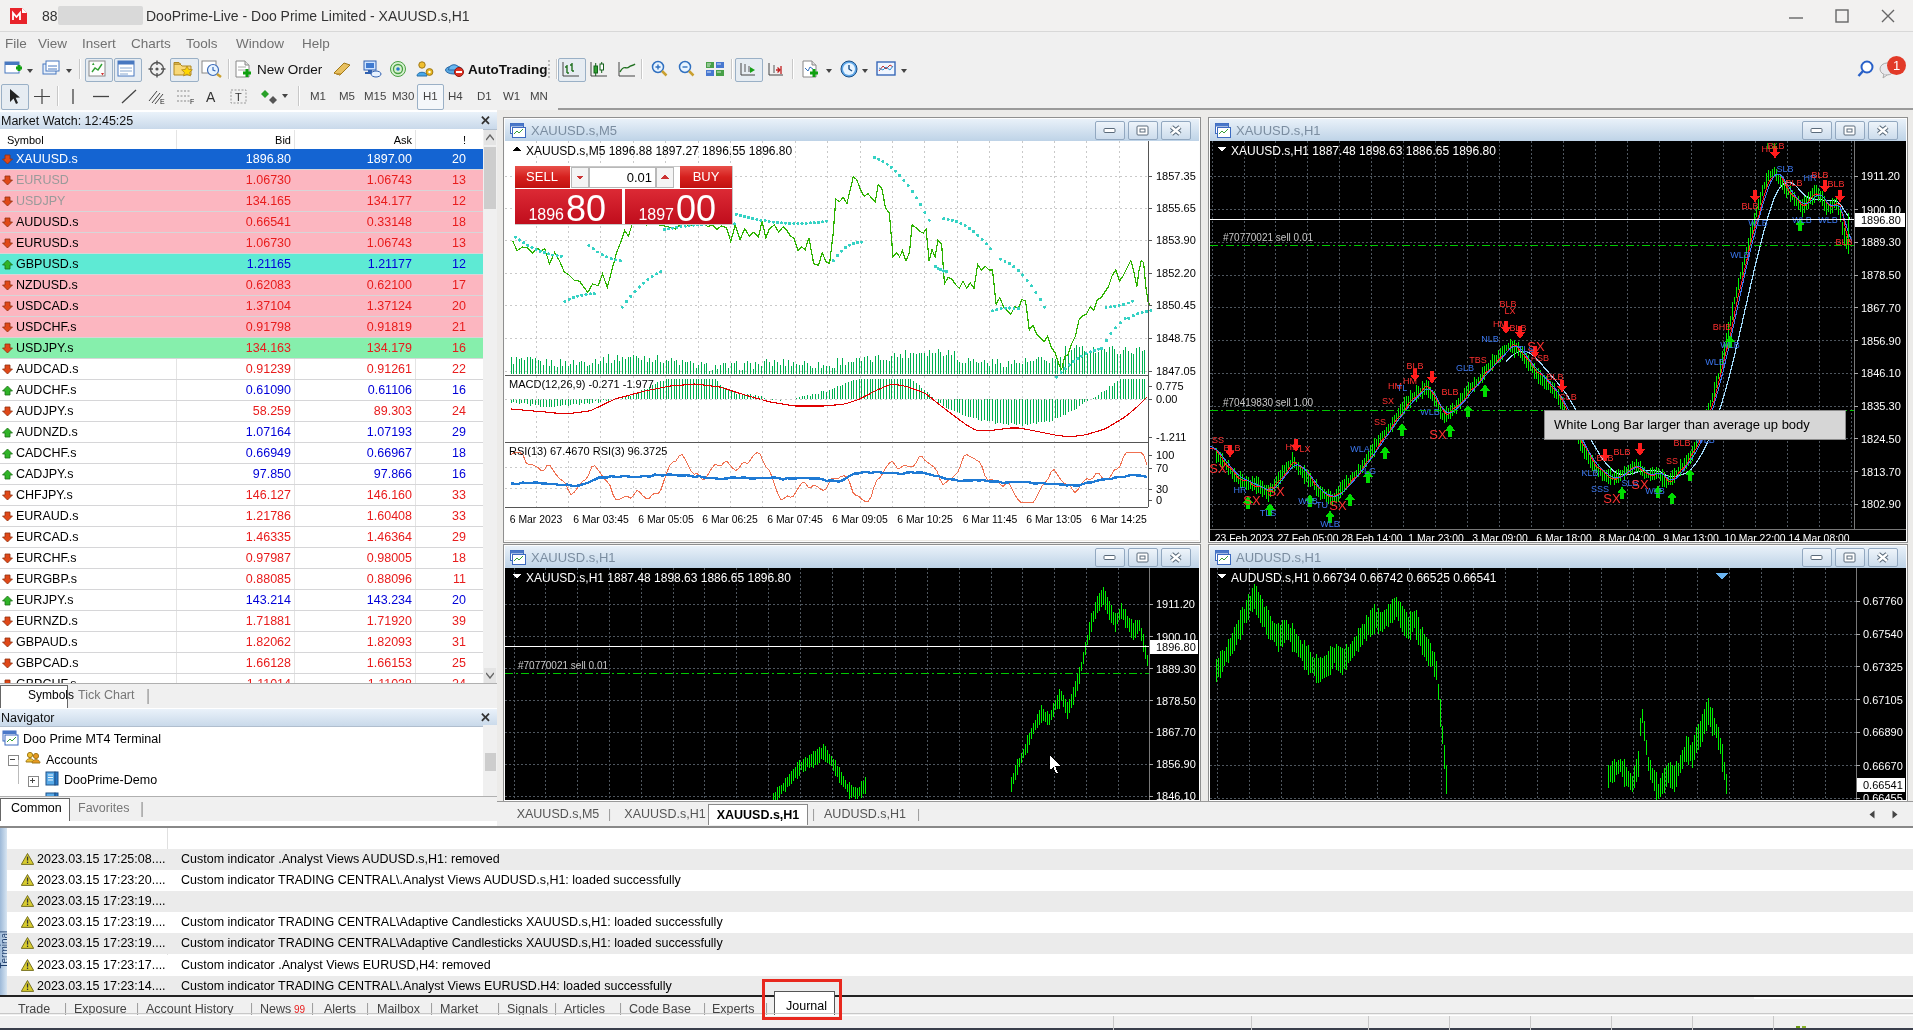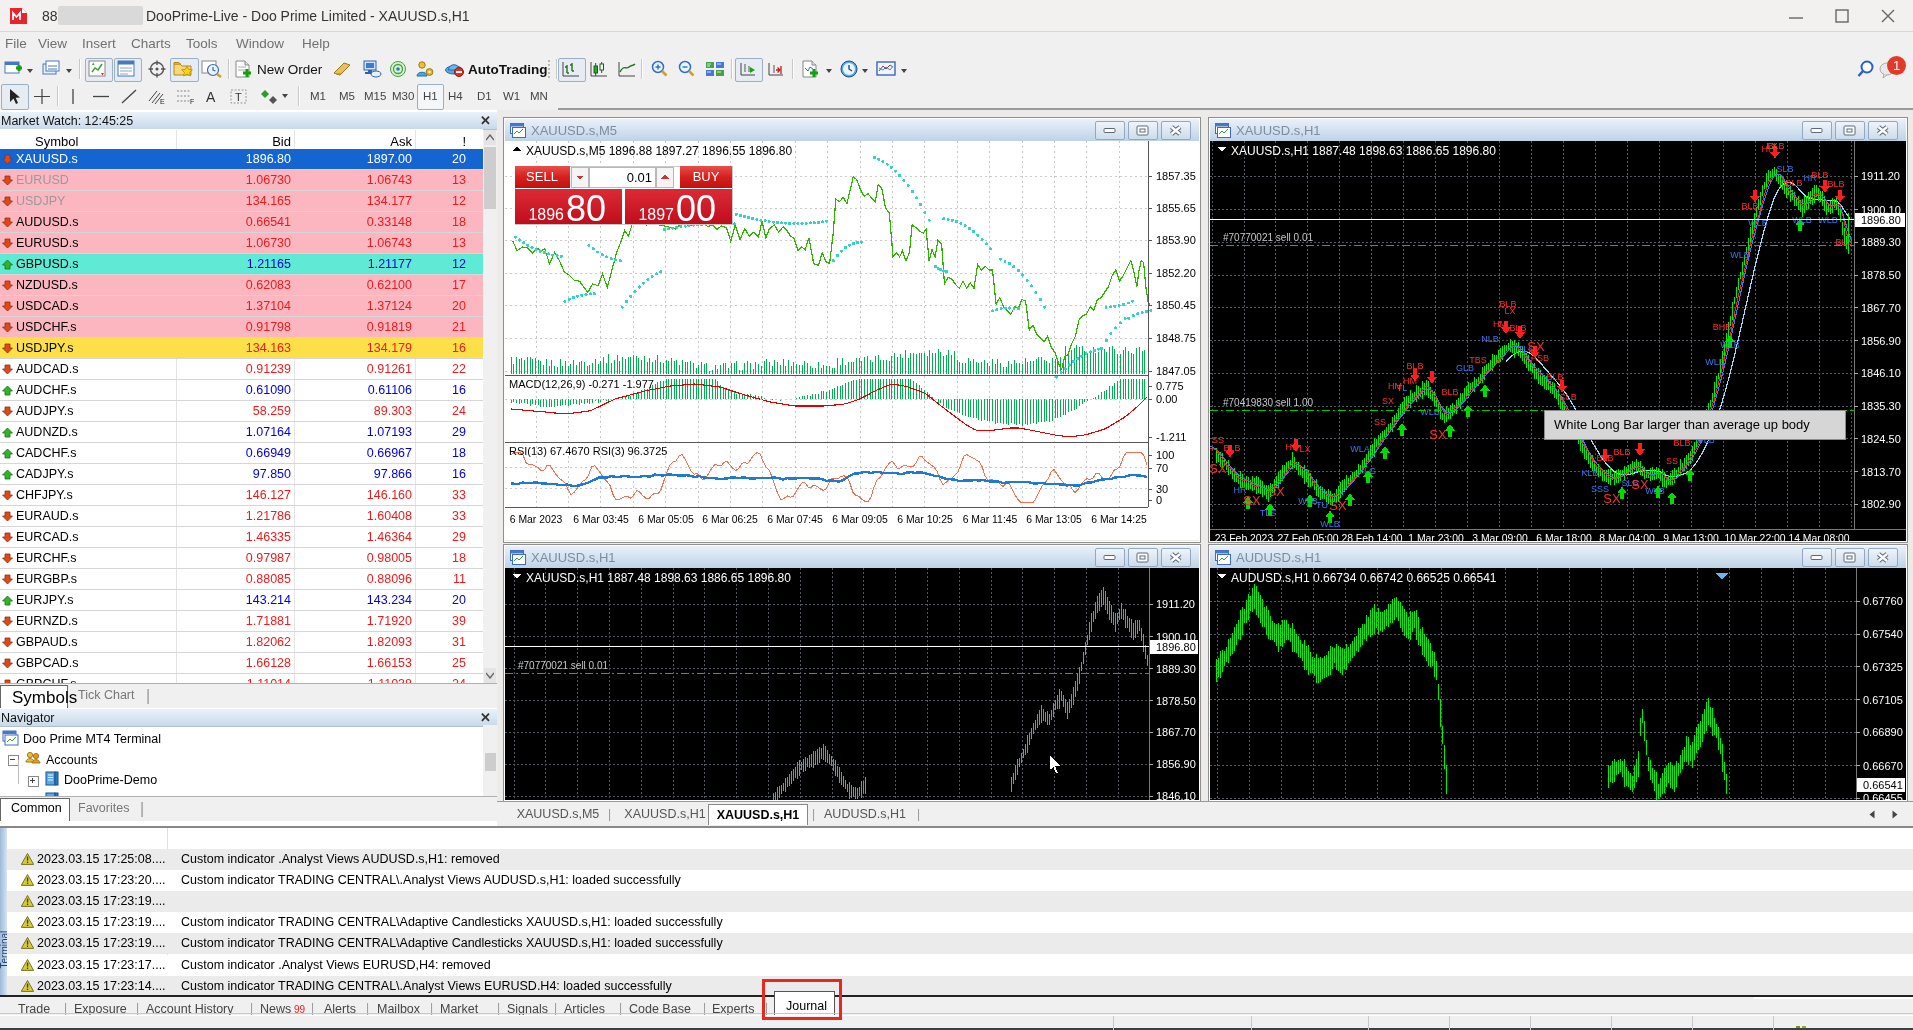--- a/index.html
+++ b/index.html
@@ -5,21 +5,21 @@
   font-family:"Liberation Sans", sans-serif; background:#f0f0f0; }
 .abs { position:absolute; }
 .tsep { position:absolute; top:3px; width:1px; height:20px; background:#c8c8c8; border-right:1px solid #fff; }
 .dd { position:absolute; top:13px; width:0; height:0; border-left:3.5px solid transparent; border-right:3.5px solid transparent; border-top:4px solid #444; }
 .tbtext { position:absolute; top:6px; font-size:13.5px; color:#111; }
 .mwrow { position:absolute; left:0; width:483px; height:21px; }
 .mws { position:absolute; left:16px; top:3px; font-size:12.5px; }
 .mwb { position:absolute; right:192px; top:3px; font-size:12.5px; }
 .mwa { position:absolute; right:71px; top:3px; font-size:12.5px; }
 .mwx { position:absolute; right:17px; top:3px; font-size:12.5px; }
-.mwhead { position:absolute; font-size:13px; color:#000;margin-left:28px; }
+.mwhead { position:absolute; font-size:11px; color:#000; }
 .jrow { position:absolute; left:7px; width:1906px; height:21px; }
 .jt { position:absolute; left:30px; top:3px; font-size:12.5px; color:#000; }
 .jm { position:absolute; left:174px; top:3px; font-size:12.5px; color:#000; }
 .btab { position:absolute; top:5px; font-size:12.5px; color:#444; }
 .bsep { position:absolute; top:4px; font-size:12px; color:#999; }
 .cap { position:absolute; left:0; width:497px; height:17px; background:linear-gradient(#eaf2fa,#c9d9ea); border-top:1px solid #fff; border-bottom:1px solid #b0bece; }
 .captext { position:absolute; left:1px; top:2px; font-size:12.5px; color:#111; }
 .capx { position:absolute; right:6px; top:1px; font-size:13px; color:#333; font-weight:bold; }
 </style></head>
 <body>
@@ -334,21 +334,21 @@
     </div>
 <div class="mwrow" style="top:316.5px;background:#fcb6c0">
       <svg width="11" height="11" style="position:absolute;left:2px;top:5px" viewBox="0 0 11 11">
         <path d="M3 1 h5 v4 h2.5 L5.5 10 L0.5 5 H3 Z" fill="#e04818" stroke="#903010" stroke-width="0.8" transform="translate(0,0)"></path>
       </svg>
       <span class="mws" style="color:#000">USDCHF.s</span>
       <span class="mwb" style="color:#e81c1c">0.91798</span>
       <span class="mwa" style="color:#e81c1c">0.91819</span>
       <span class="mwx" style="color:#e81c1c">21</span>
     </div>
-<div class="mwrow" style="top:337.5px;background:#fde047">
+<div class="mwrow" style="top:337.5px;background:#86efac">
       <svg width="11" height="11" style="position:absolute;left:2px;top:5px" viewBox="0 0 11 11">
         <path d="M3 1 h5 v4 h2.5 L5.5 10 L0.5 5 H3 Z" fill="#e04818" stroke="#903010" stroke-width="0.8" transform="translate(0,0)"></path>
       </svg>
       <span class="mws" style="color:#000">USDJPY.s</span>
       <span class="mwb" style="color:#e81c1c">134.163</span>
       <span class="mwa" style="color:#e81c1c">134.179</span>
       <span class="mwx" style="color:#e81c1c">16</span>
     </div>
 <div class="mwrow" style="top:358.5px;background:transparent">
       <svg width="11" height="11" style="position:absolute;left:2px;top:5px" viewBox="0 0 11 11">
@@ -516,21 +516,21 @@
 <div class="abs" style="left:0;top:546.5px;width:483px;height:1px;background:#d6d6d8"></div>
 <div class="abs" style="left:0;top:567.5px;width:483px;height:1px;background:#d6d6d8"></div>
 <div class="abs" style="left:0;top:588.5px;width:483px;height:1px;background:#d6d6d8"></div>
 <div class="abs" style="left:0;top:609.5px;width:483px;height:1px;background:#d6d6d8"></div>
 <div class="abs" style="left:0;top:630.5px;width:483px;height:1px;background:#d6d6d8"></div>
 <div class="abs" style="left:0;top:651.5px;width:483px;height:1px;background:#d6d6d8"></div>
 <div class="abs" style="left:0;top:672.5px;width:483px;height:1px;background:#d6d6d8"></div>
 <div class="abs" style="left:0;top:693.5px;width:483px;height:1px;background:#d6d6d8"></div>
 <div class="abs" style="left:0;top:683px;width:497px;height:24px;background:#f0f0f0;border-top:1px solid #b0b0b0">
     <div class="abs" style="left:0px;top:1px;width:66px;height:23px;background:#fff;border:1px solid #666;border-bottom:none"></div>
-    <span class="abs" style="left:12px;top:4px;font-size:17px;color:#000">Symbols</span>
+    <span class="abs" style="left:28px;top:4px;font-size:12px;color:#000">Symbols</span>
     <span class="abs" style="left:78px;top:4px;font-size:12.5px;color:#777">Tick Chart</span>
     <span class="abs" style="left:146px;top:3px;color:#999">|</span>
   </div>
 <div class="abs" style="left:483px;top:130px;width:14px;height:553px;background:#f0f0f0">
     <div class="abs" style="left:1px;top:0;width:12px;height:15px;background:#e4e4e4"></div>
     <svg class="abs" style="left:3px;top:4px" width="8" height="8">
       <path d="M0 6 L4 1 L8 6" fill="none" stroke="#666" stroke-width="1.4"></path>
     </svg>
     <div class="abs" style="left:1px;top:17px;width:12px;height:62px;background:#cdcdcd"></div>
     <div class="abs" style="left:1px;bottom:0;width:12px;height:15px;background:#e4e4e4"></div>

